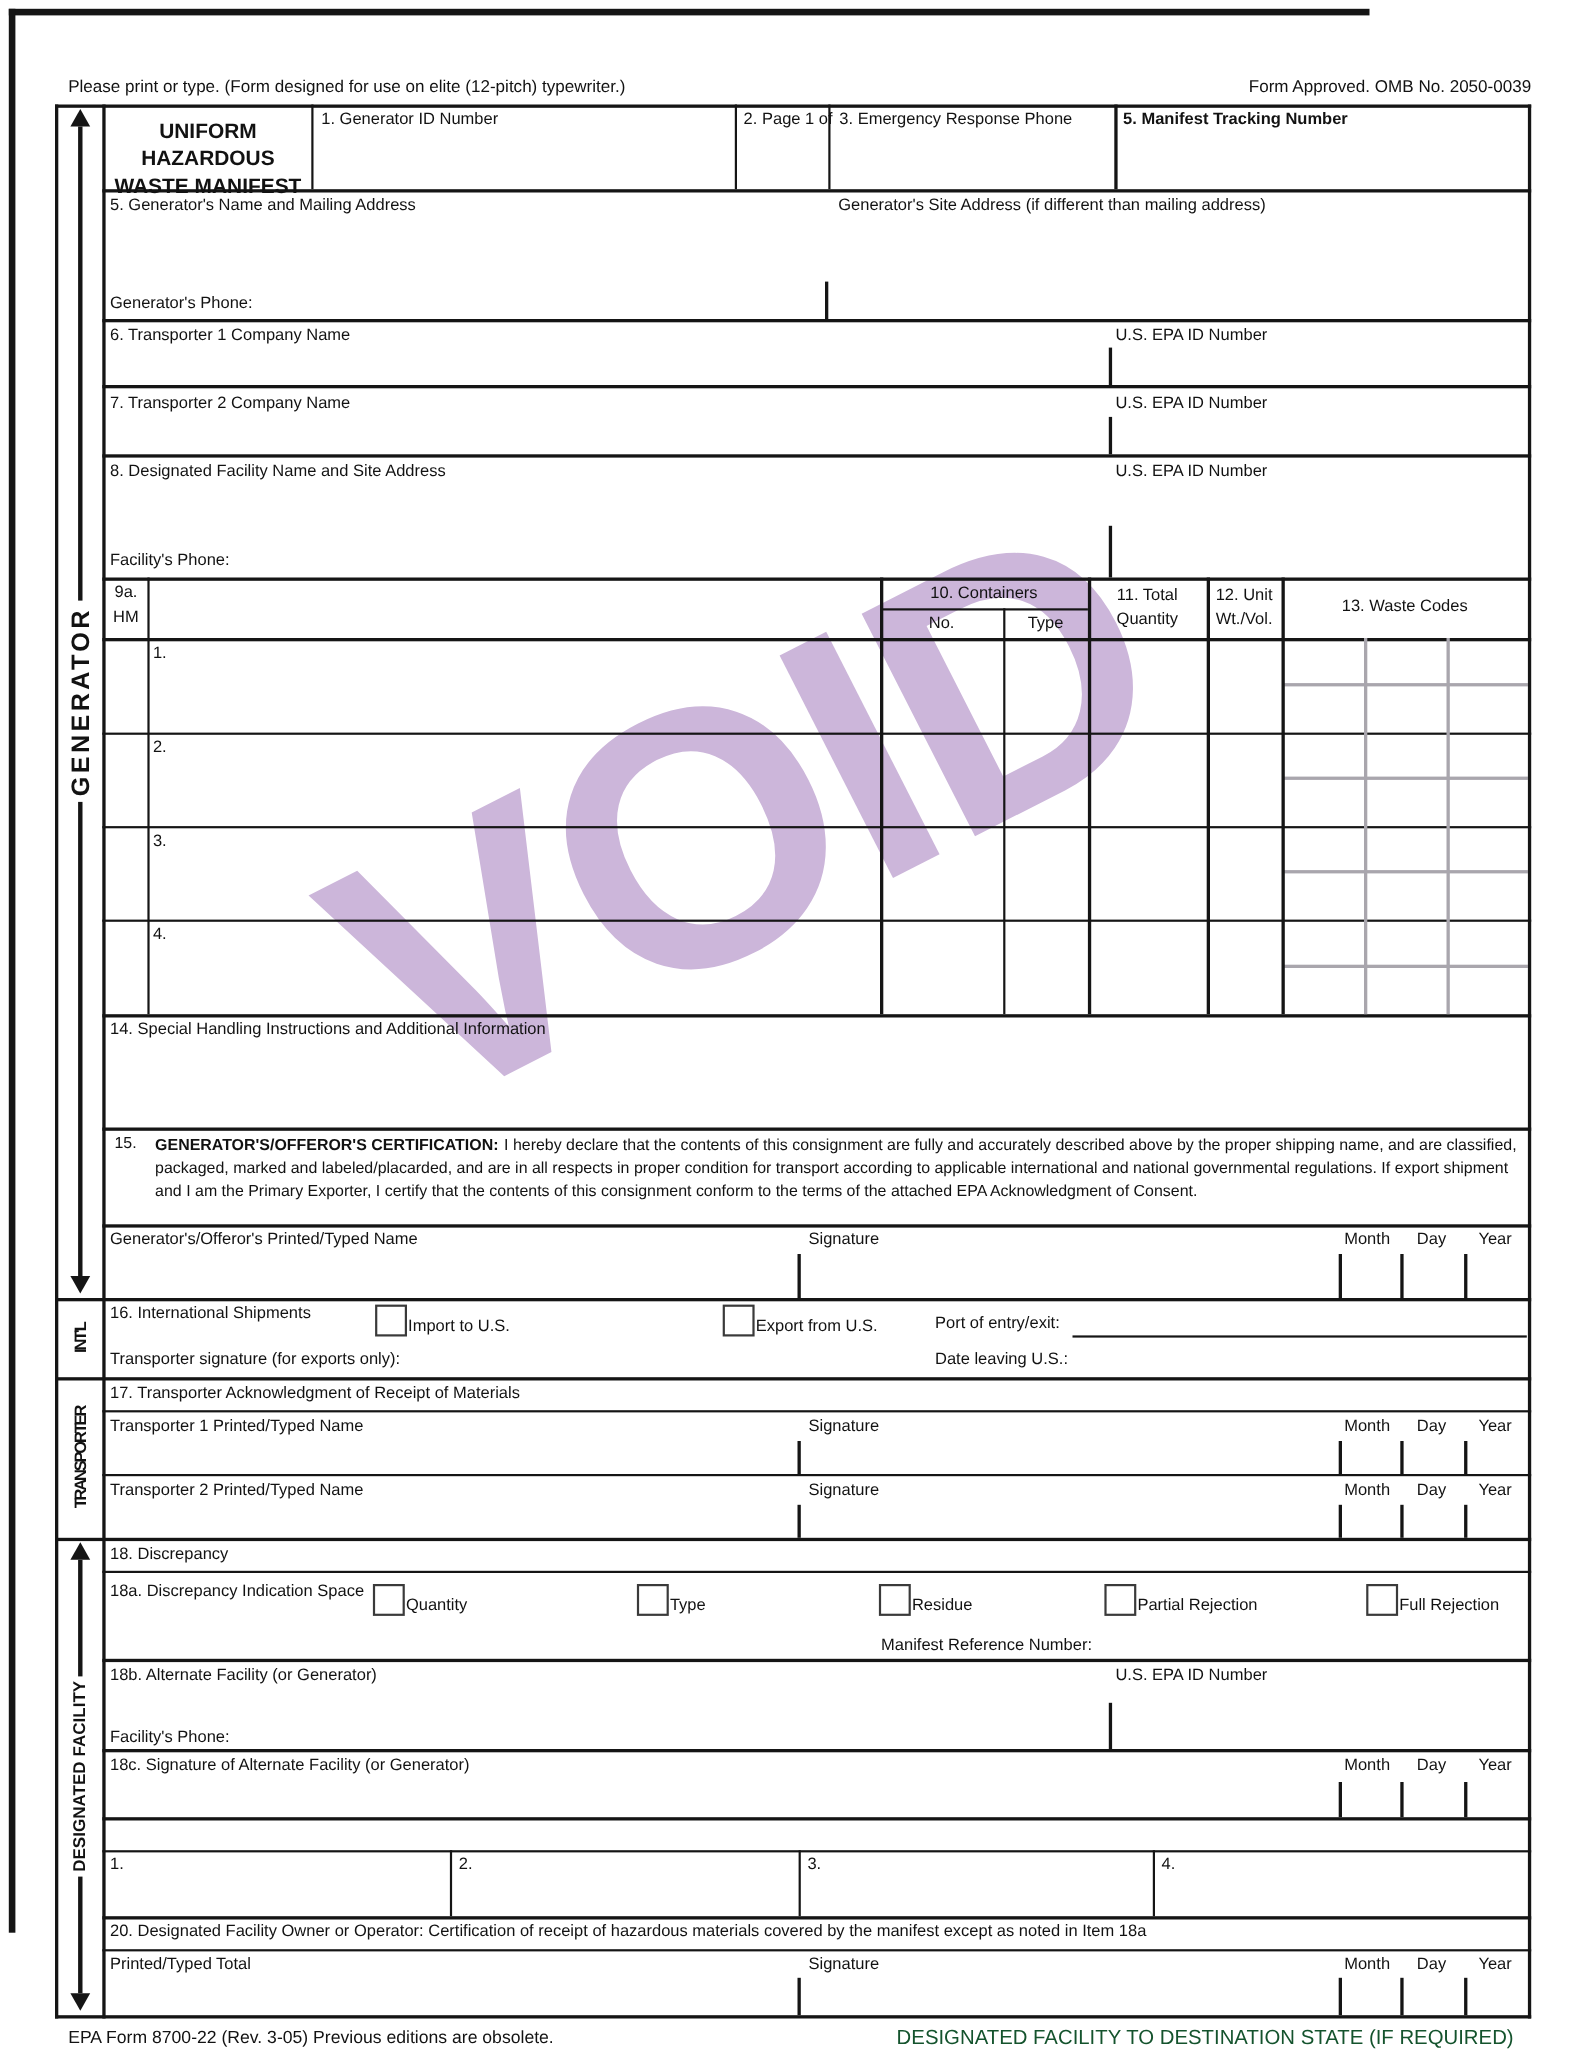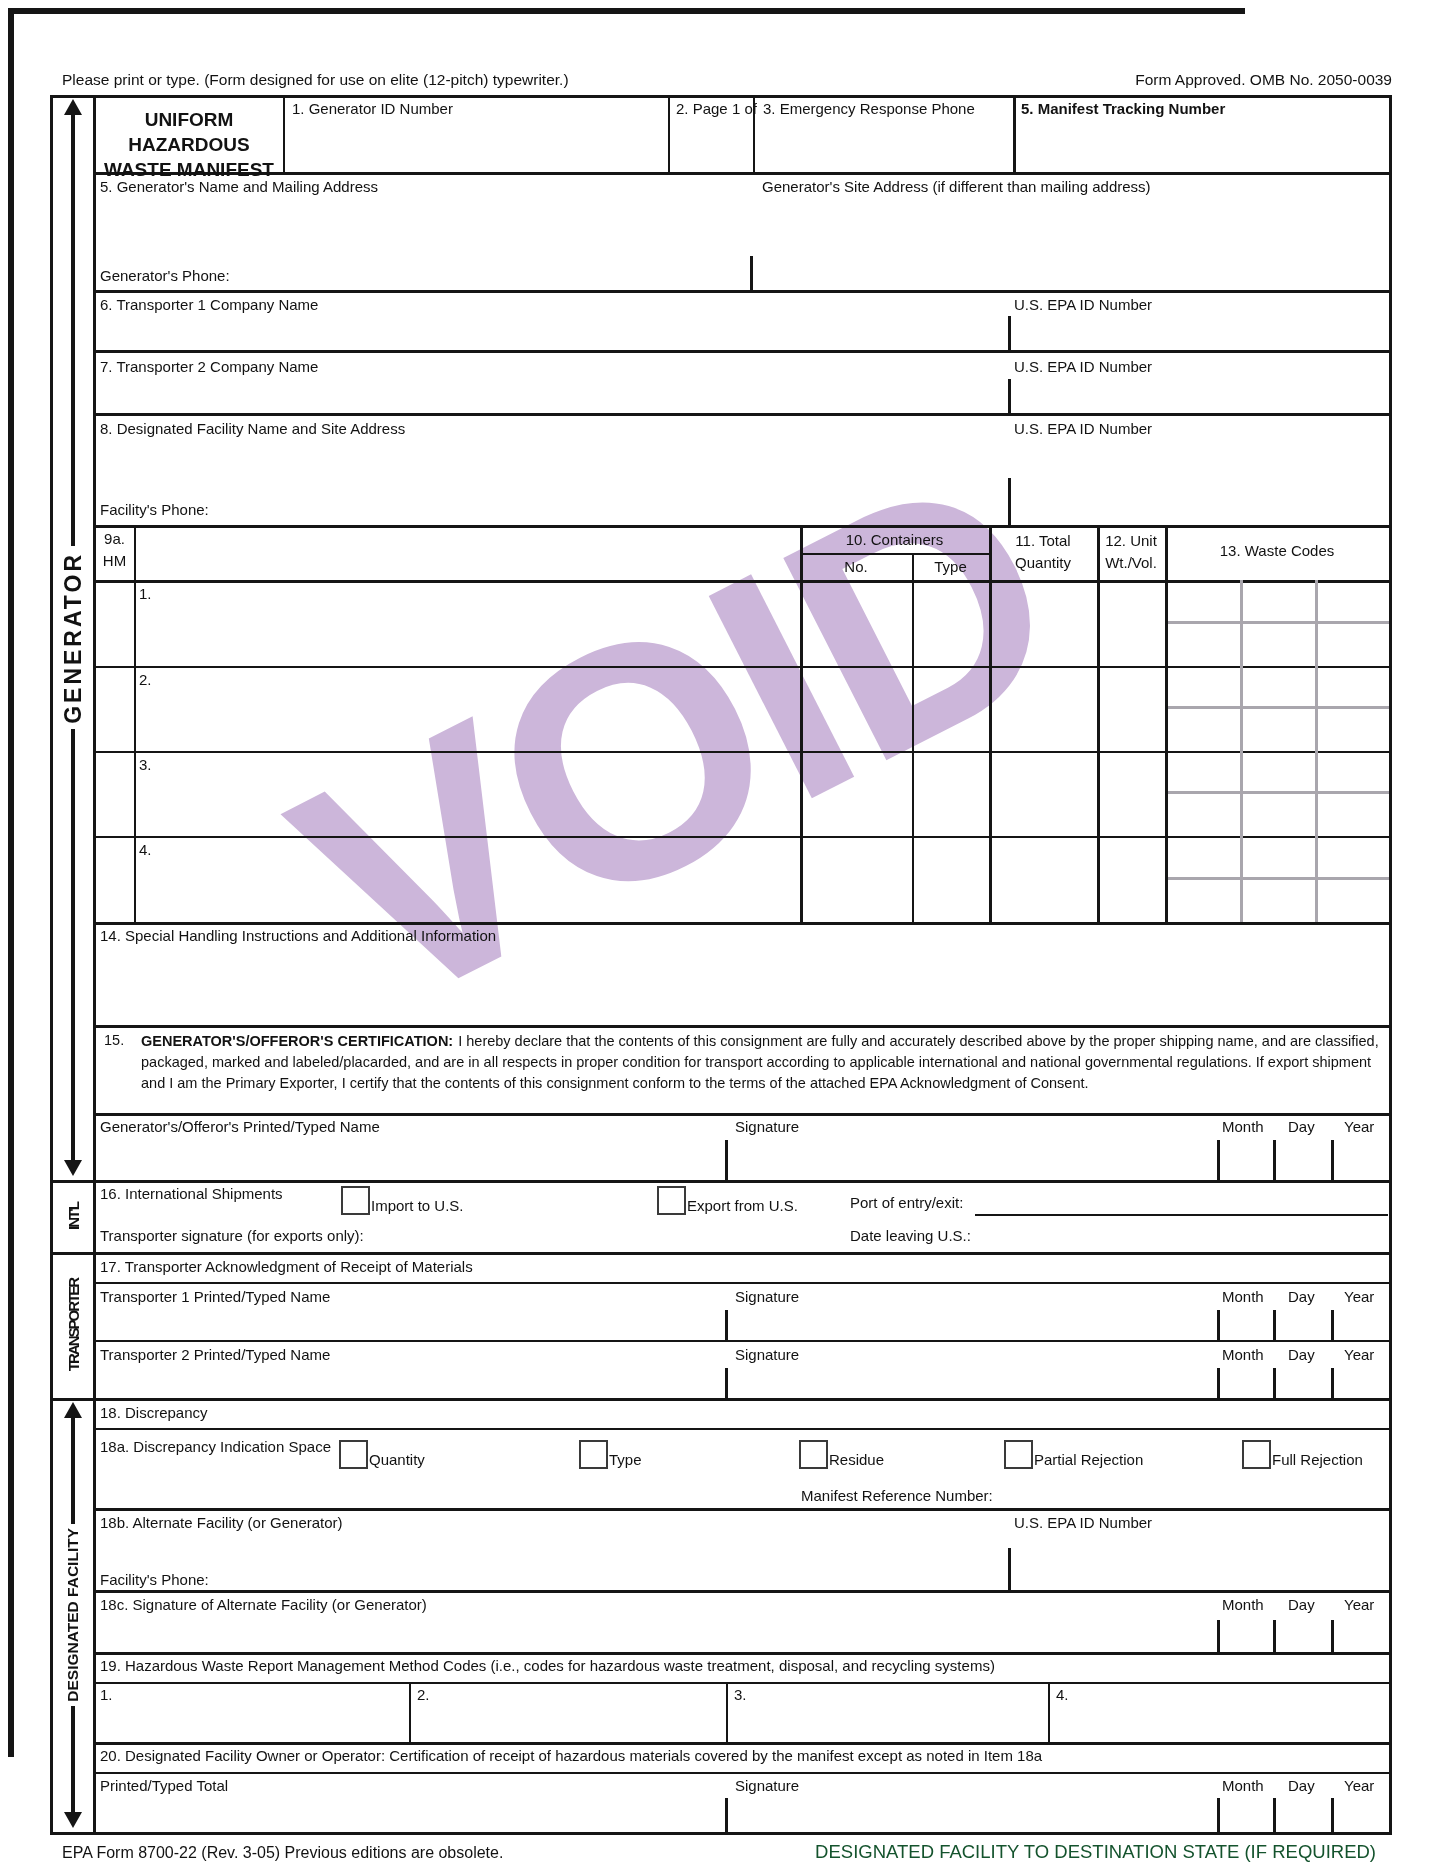--- a/index.html
+++ b/index.html
@@ -353,21 +353,20 @@
 
   <div class="t" style="left:100px;top:1595px">18c. Signature of Alternate Facility (or Generator)</div>
   <div class="t" style="left:1222px;top:1595px">Month</div>
   <div class="t" style="left:1288px;top:1595px">Day</div>
   <div class="t" style="left:1344px;top:1595px">Year</div>
   <div class="fld" style="left:96px;top:1616px;width:1100px;height:34px"></div>
   <div class="fld" style="left:1220px;top:1620px;width:51px;height:30px"></div>
   <div class="fld" style="left:1276px;top:1620px;width:53px;height:30px"></div>
   <div class="fld" style="left:1334px;top:1620px;width:53px;height:30px"></div>
 
-  <div class="t" style="left:100px;top:1656px">19. Hazardous Waste Report Management Method Codes (i.e., codes for hazardous waste treatment, disposal, and recycling systems)</div>
   <div class="t" style="left:100px;top:1685px">1.</div>
   <div class="t" style="left:417px;top:1685px">2.</div>
   <div class="t" style="left:734px;top:1685px">3.</div>
   <div class="t" style="left:1056px;top:1685px">4.</div>
   <div class="fld" style="left:96px;top:1684px;width:310px;height:56px"></div>
   <div class="fld" style="left:412px;top:1684px;width:311px;height:56px"></div>
   <div class="fld" style="left:729px;top:1684px;width:316px;height:56px"></div>
   <div class="fld" style="left:1051px;top:1684px;width:335px;height:56px"></div>
 
   <div class="t" style="left:100px;top:1746px">20. Designated Facility Owner or Operator: Certification of receipt of hazardous materials covered by the manifest except as noted in Item 18a</div>

